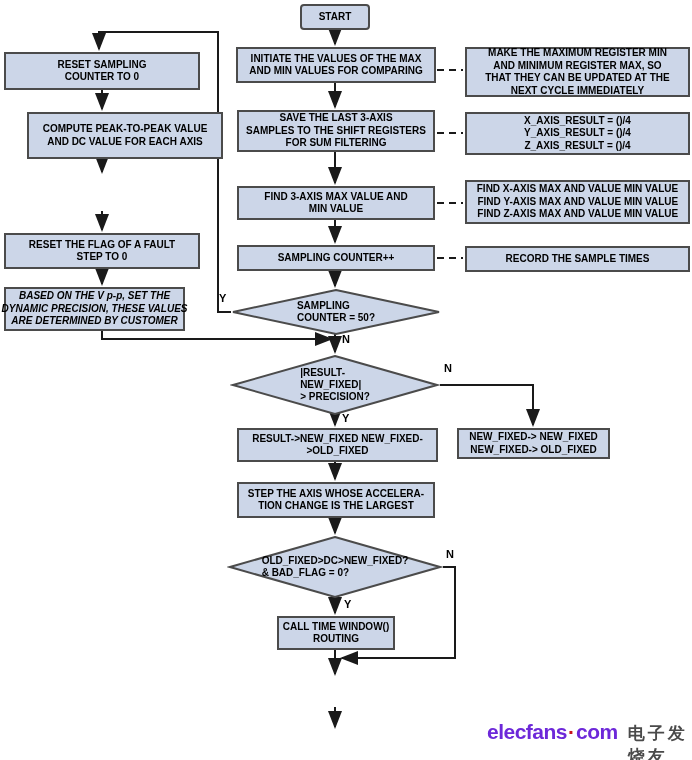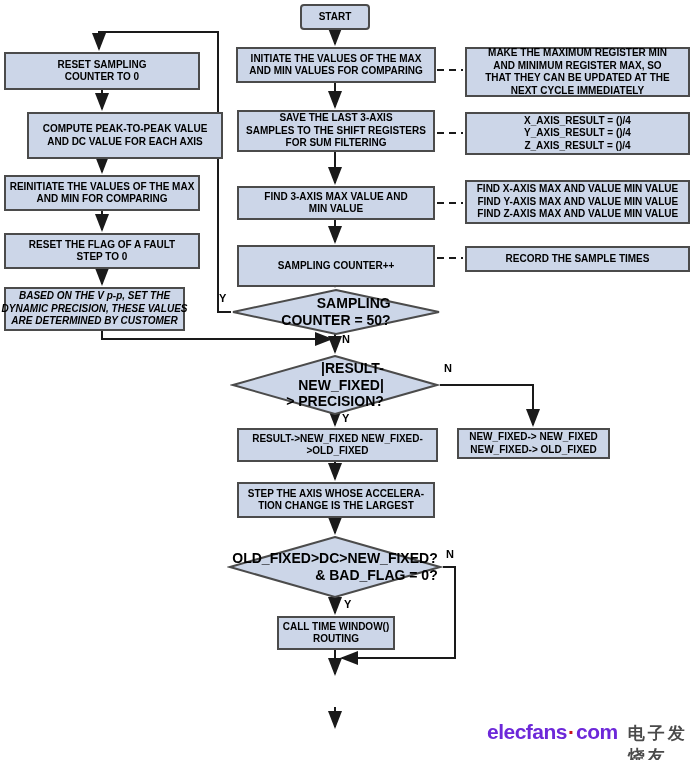--- a/index.html
+++ b/index.html
@@ -13,21 +13,21 @@
     display:flex;align-items:center;justify-content:center;
     text-align:center;font-weight:bold;font-size:10px;line-height:1.25;
     color:#000;white-space:pre;
   }
   .rounded{border-radius:4px;}
   .diamond{position:absolute;}
   .diamond svg{position:absolute;left:0;top:0;}
   .dlabel{
     position:absolute;left:0;top:0;right:0;bottom:0;
     display:flex;align-items:center;justify-content:center;
-    text-align:right;font-weight:bold;font-size:14px;line-height:1.2;
+    text-align:left;font-weight:bold;font-size:10px;line-height:1.2;
     color:#000;white-space:pre;
   }
   .blabel{position:absolute;font-weight:bold;font-size:11px;color:#000;}
   .wires{position:absolute;left:0;top:0;pointer-events:none;}
   .logo{position:absolute;left:487px;top:720px;display:flex;align-items:baseline;}
   .logo .red{color:#6d28d9;font-weight:bold;font-size:21px;letter-spacing:-0.5px;}
   .logo .sep{color:#c8111a;font-weight:bold;font-size:21px;margin:0 1px;}
   .logo .cn{color:#4a4a4a;font-weight:bold;font-size:17px;letter-spacing:3px;margin-left:10px;}
 </style>
 </head>
@@ -74,21 +74,21 @@
   <div class="node rounded" style="left:300px;top:4px;width:70px;height:26px;">START</div>
   <div class="node rounded" style="left:302px;top:730px;width:66px;height:26px;margin-top:36px;">END</div>
 
   <div class="node" style="left:236px;top:47px;width:200px;height:36px;">INITIATE THE VALUES OF THE MAX
 AND MIN VALUES FOR COMPARING</div>
   <div class="node" style="left:237px;top:110px;width:198px;height:42px;">SAVE THE LAST 3-AXIS
 SAMPLES TO THE SHIFT REGISTERS
 FOR SUM FILTERING</div>
   <div class="node" style="left:237px;top:186px;width:198px;height:34px;">FIND 3-AXIS MAX VALUE AND
 MIN VALUE</div>
-  <div class="node" style="left:237px;top:245px;width:198px;height:42px;text-align:right;">SAMPLING COUNTER++</div>
+  <div class="node" style="left:237px;top:245px;width:198px;height:26px;text-align:right;">SAMPLING COUNTER++</div>
   <div class="node" style="left:237px;top:428px;width:201px;height:34px;">RESULT-&gt;NEW_FIXED NEW_FIXED-
 &gt;OLD_FIXED</div>
   <div class="node" style="left:237px;top:482px;width:198px;height:36px;">STEP THE AXIS WHOSE ACCELERA-
 TION CHANGE IS THE LARGEST</div>
   <div class="node" style="left:277px;top:616px;width:118px;height:34px;">CALL TIME WINDOW()
 ROUTING</div>
 
   <div class="diamond" style="left:230px;top:289px;width:212px;height:46px;">
     <svg width="212" height="46" viewBox="0 0 212 46">
       <polygon points="106,1 209,23 106,45 3,23" fill="#ccd6e8" stroke="#4b4b4b" stroke-width="2"></polygon>
@@ -109,22 +109,20 @@
       <polygon points="108,1 213,31 108,61 3,31" fill="#ccd6e8" stroke="#4b4b4b" stroke-width="2"></polygon>
     </svg>
     <div class="dlabel">OLD_FIXED&gt;DC&gt;NEW_FIXED?
 &amp; BAD_FLAG = 0?</div>
   </div>
 
   <div class="node" style="left:4px;top:52px;width:196px;height:38px;">RESET SAMPLING
 COUNTER TO 0</div>
   <div class="node" style="left:4px;top:112px;width:196px;height:47px;margin-left:23px;">COMPUTE PEAK-TO-PEAK VALUE
 AND DC VALUE FOR EACH AXIS</div>
-  <div class="node" style="left:4px;top:175px;width:196px;height:36px;">REINITIATE THE VALUES OF THE MAX
-AND MIN FOR COMPARING</div>
   <div class="node" style="left:4px;top:233px;width:196px;height:36px;">RESET THE FLAG OF A FAULT
 STEP TO 0</div>
   <div class="node" style="left:4px;top:287px;width:181px;height:44px;font-style:italic;">BASED ON THE V p-p, SET THE
 DYNAMIC PRECISION, THESE VALUES
 ARE DETERMINED BY CUSTOMER</div>
 
   <div class="node" style="left:465px;top:47px;width:225px;height:50px;">MAKE THE MAXIMUM REGISTER MIN
 AND MINIMUM REGISTER MAX, SO
 THAT THEY CAN BE UPDATED AT THE
 NEXT CYCLE IMMEDIATELY</div>

